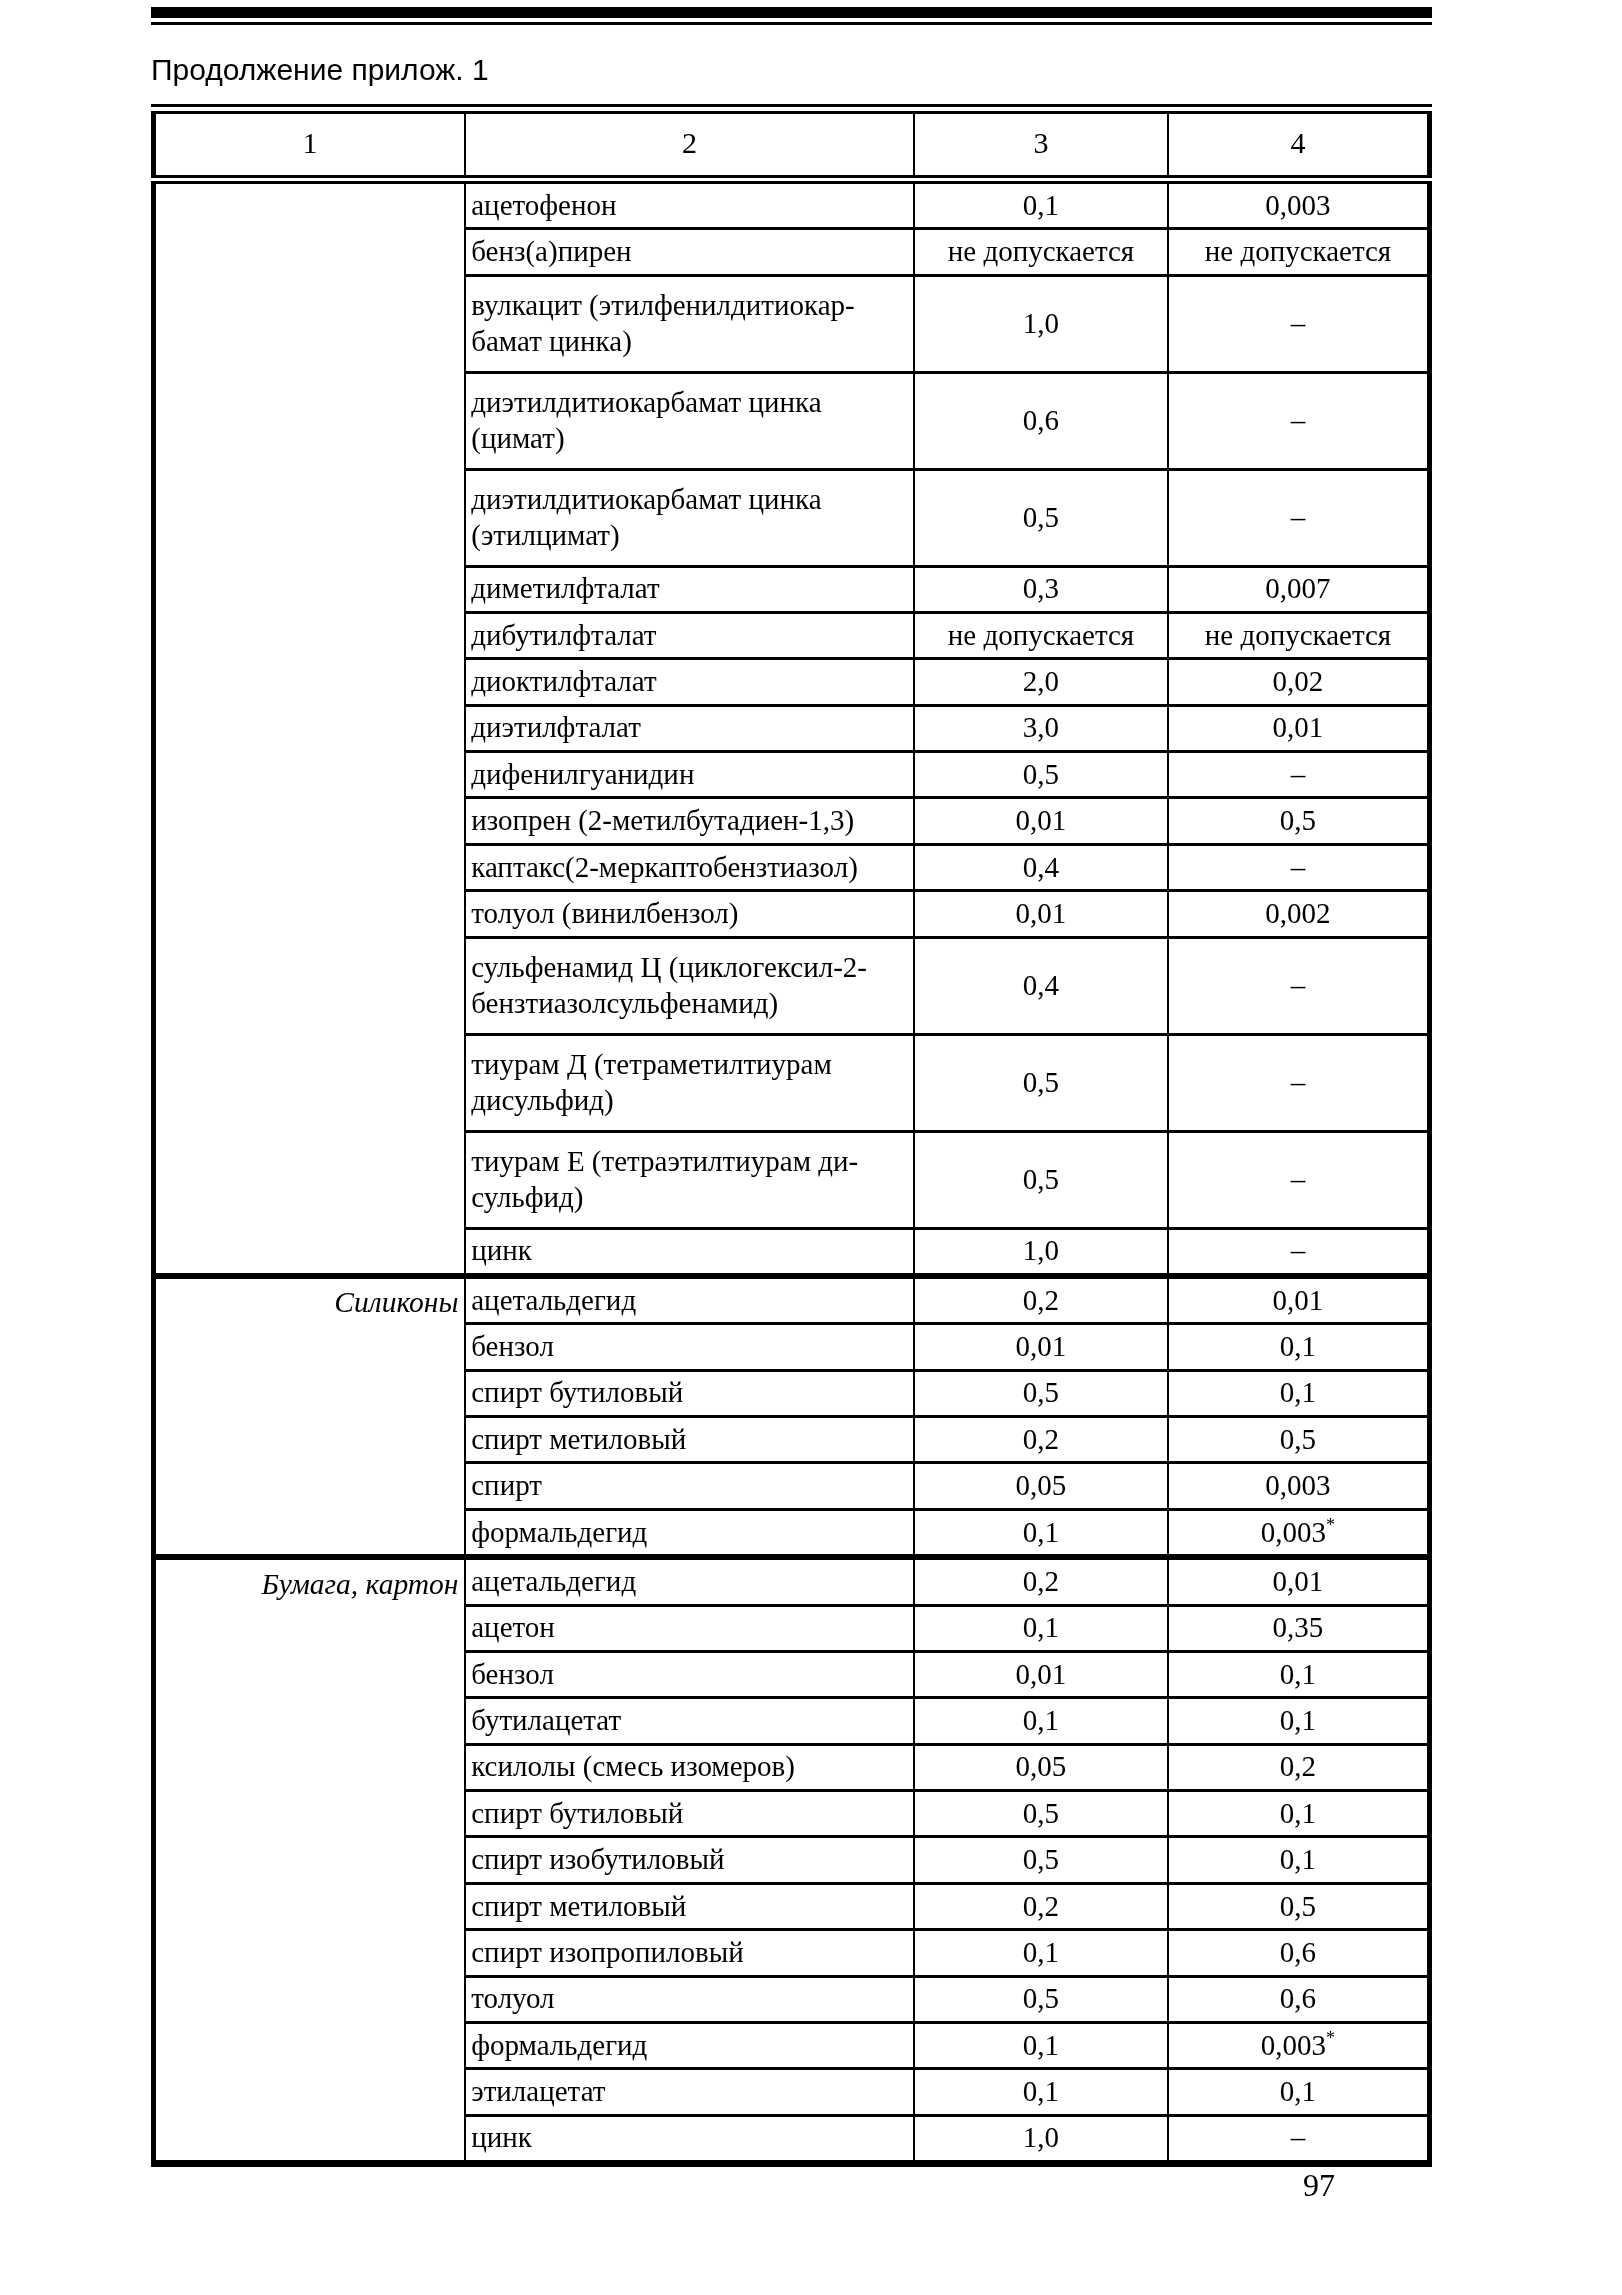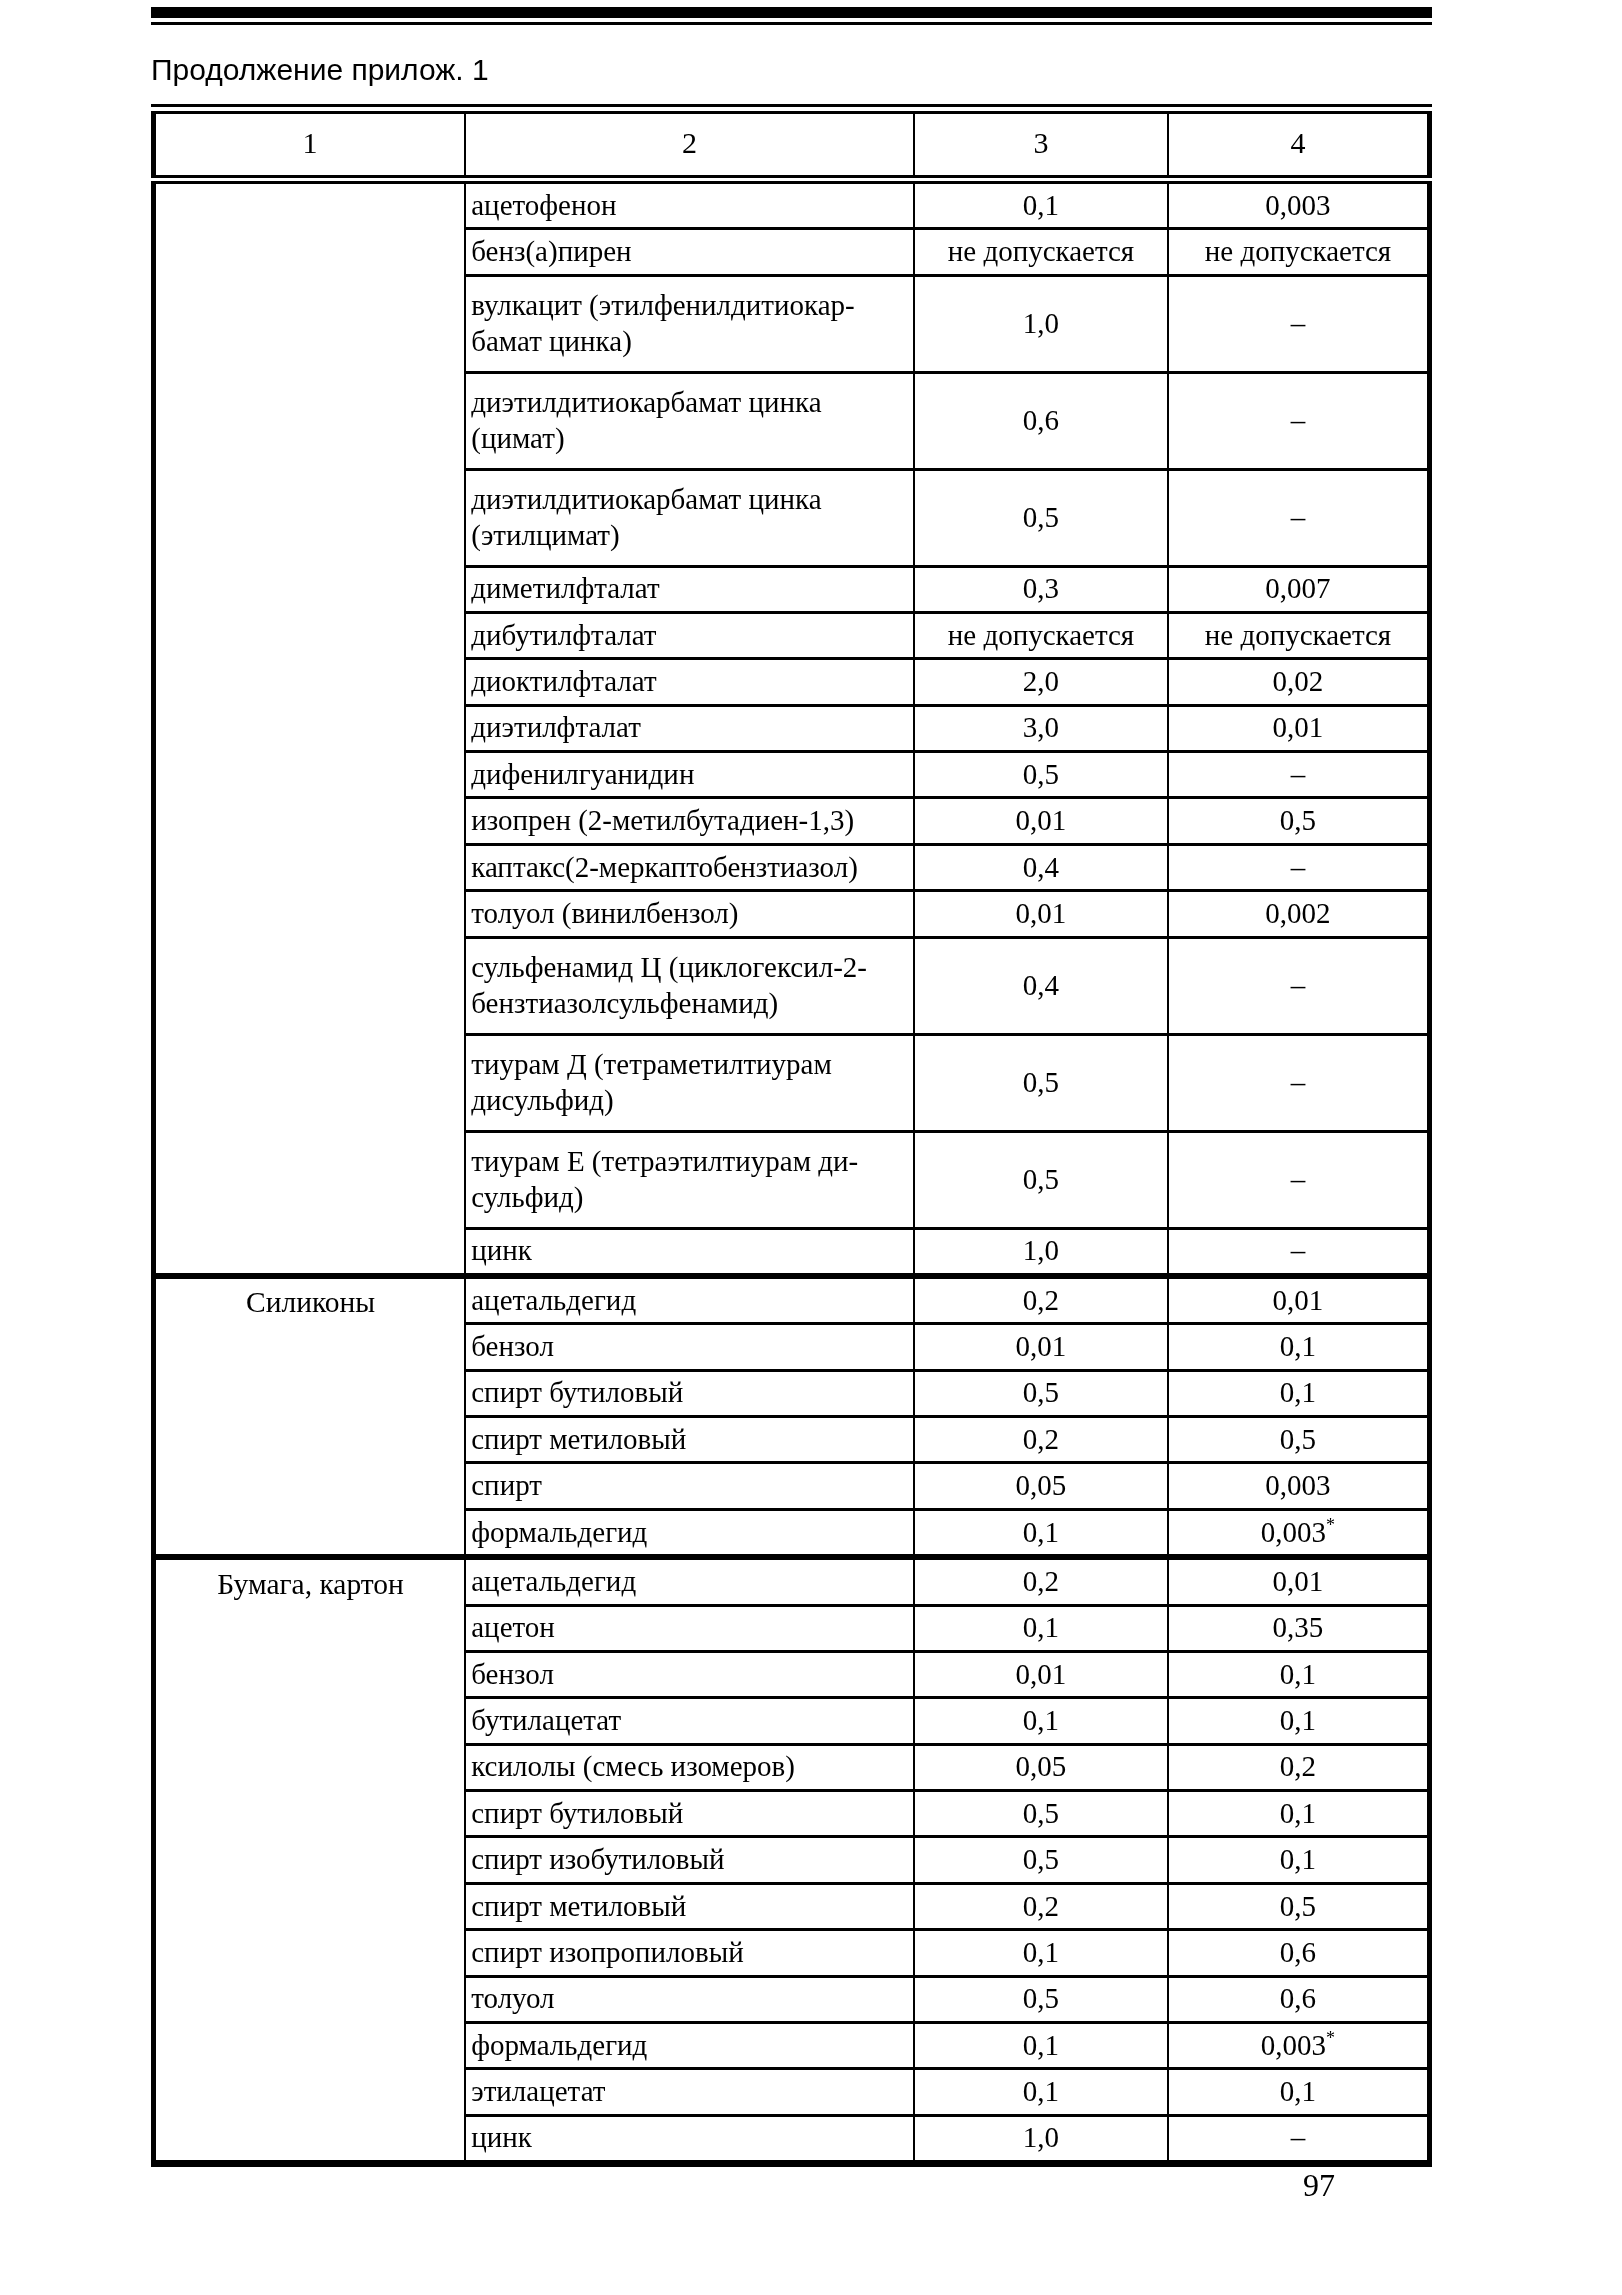--- a/index.html
+++ b/index.html
@@ -67,23 +67,24 @@
     text-align: left;
     padding: 2.7px 5.4px 4.7px 5.4px;
     white-space: pre-line;
   }
   td.val {
     text-align: center;
     padding: 2.7px 2.7px 4.7px 2.7px;
   }
   td.mat {
     vertical-align: top;
-    text-align: center;
+    text-align: right;
     padding: 5.4px 5.4px 0 6.7px;
     font-size: 29.5px;
+    font-style: italic;
   }
   tr.tall td.sub, tr.tall td.val { padding-top: 10px; padding-bottom: 12px; }
   tr.section-start td { border-top: 6px solid #000; border-radius: 16px; }
   tbody tr:first-child td { border-top: 0; }
   sup { font-size: 18px; line-height: 0; vertical-align: super; }
   .page-number {
     position: absolute;
     top: 2156px;
     left: 1303px;
     font-size: 32px;

